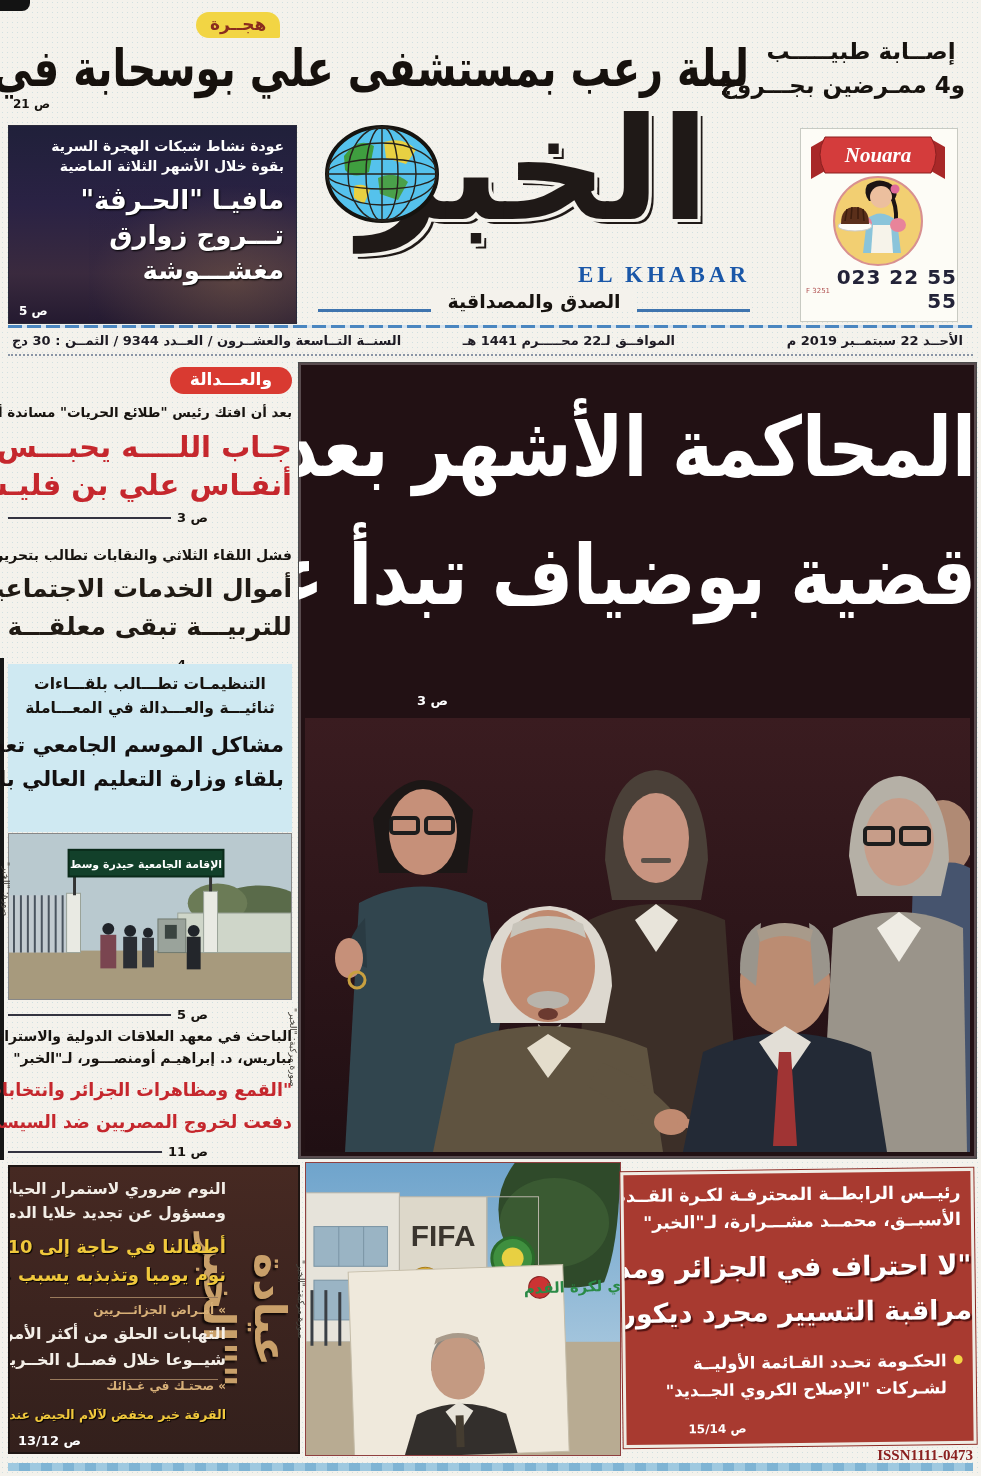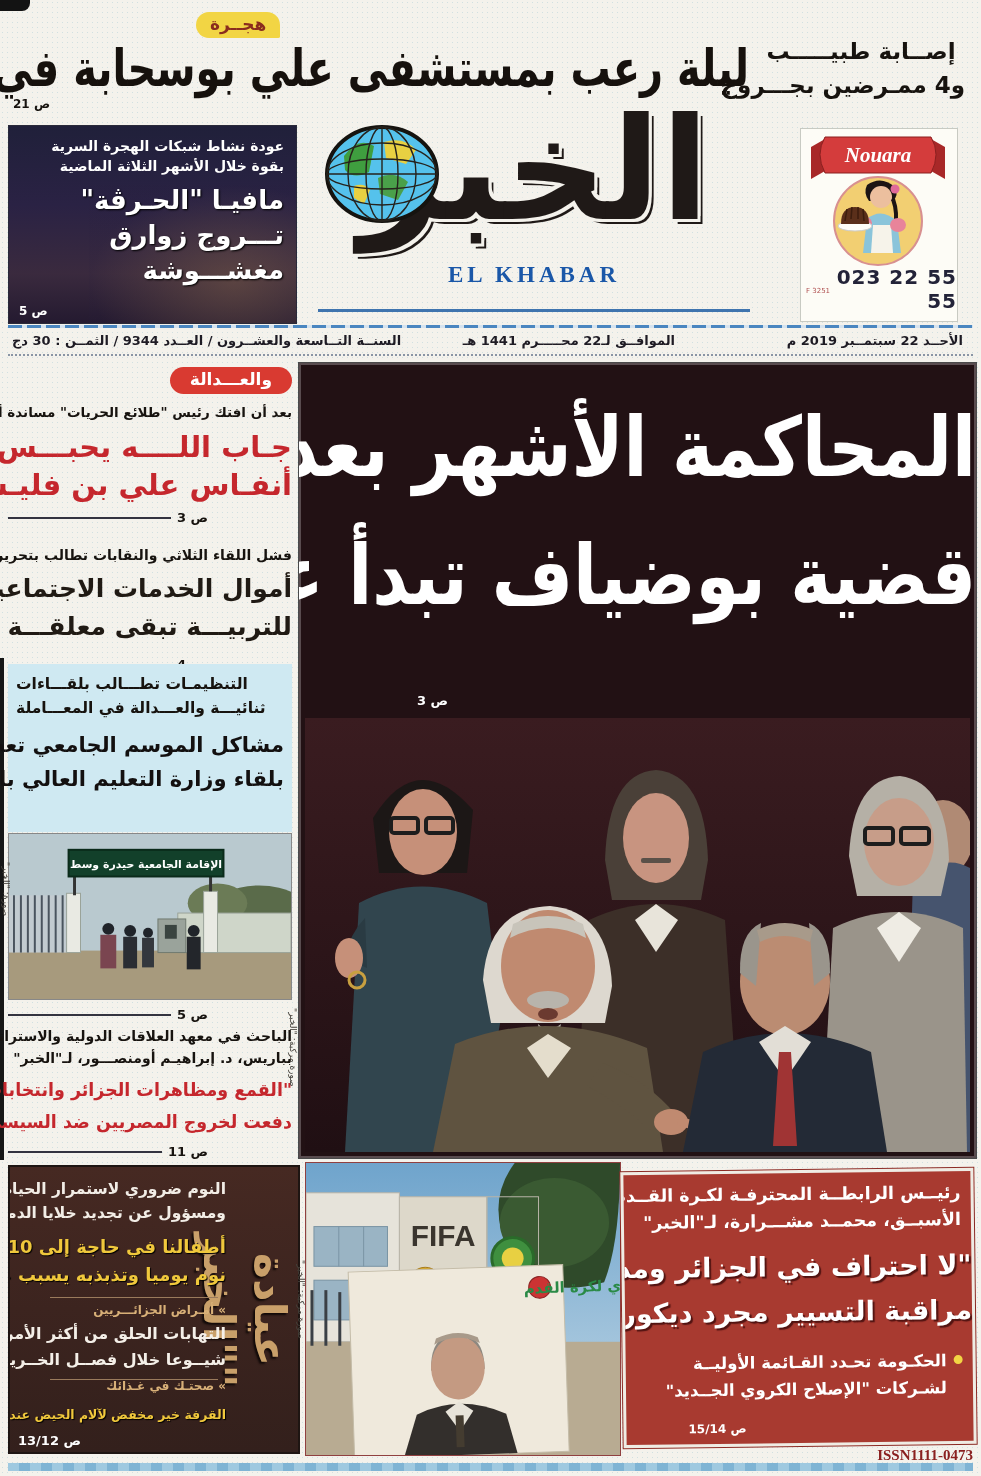--- a/index.html
+++ b/index.html
@@ -31,21 +31,21 @@
   .mig-tag{position:absolute;top:12px;left:196px;z-index:3;background:#f2d544;color:#8a2c1e;font-size:17px;font-weight:900;
     padding:2px 14px 4px;border-radius:14px 14px 2px 14px;}
   .mig-kick{position:relative;z-index:2;margin:10px 12px 2px;color:#fff;font-size:14px;font-weight:900;text-align:right;line-height:1.45;}
   .mig-head{position:relative;z-index:2;margin:6px 12px 0;color:#fff;font-size:26px;font-weight:900;text-align:right;line-height:1.35;text-shadow:1px 1px 2px #000;}
   .mig-page{position:absolute;z-index:3;left:10px;bottom:5px;color:#fff;font-size:12px;font-weight:bold;}
 
   .mast-logo{position:absolute;left:318px;top:122px;width:432px;height:212px;}
   .globe{position:absolute;left:6px;top:2px;}
   .logo-ar{position:absolute;top:-34px;left:0;width:100%;text-align:center;font-size:142px;font-weight:900;direction:rtl;line-height:1.15;
     color:#1f1917;text-shadow:3px 3px 0 #f4f2ec,-3px -3px 0 #f4f2ec,3px -3px 0 #f4f2ec,-3px 3px 0 #f4f2ec,5px 5px 0 #1f1917;}
-  .logo-latin{position:absolute;top:140px;left:0;width:100%;text-align:center;color:#1a57a8;font-size:23px;font-weight:bold;
+  .logo-latin{position:absolute;top:140px;left:0;width:100%;text-align:right;color:#1a57a8;font-size:23px;font-weight:bold;
     letter-spacing:4px;font-family:"Liberation Serif",serif;}
   .slogan-wrap{position:absolute;top:168px;left:0;right:0;text-align:center;}
   .slogan-rule{position:absolute;top:187px;left:0;right:0;height:3px;background:#3f74ae;}
   .slogan{position:relative;display:inline-block;padding:0 16px;background:#f4f2ec;font-size:19px;font-weight:900;}
 
   .nouara{position:absolute;left:800px;top:128px;width:156px;height:192px;background:#fdfcf6;border:1px solid #c8cac2;overflow:hidden;}
   .nouara-phone{position:absolute;bottom:8px;left:0;width:100%;text-align:right;font-size:20px;font-weight:900;color:#232338;letter-spacing:1px;}
   .nouara-ref{position:absolute;bottom:26px;left:5px;font-size:7px;color:#b05050;}
 
   .mast-rule{position:absolute;top:325px;left:8px;right:8px;height:3px;
@@ -64,21 +64,21 @@
   .a1k{position:absolute;top:40px;right:0;left:0;}
   .a1h{position:absolute;top:66px;right:0;left:0;color:#c5272d;font-size:29px;font-weight:900;text-align:right;line-height:1.32;}
   .pgrule{position:absolute;display:flex;align-items:center;gap:6px;direction:ltr;}
   .pgrule .rl{flex:1;border-top:2px solid #33333f;}
   .pgrule .pg{font-size:13px;font-weight:bold;}
   .p1{top:148px;left:0;width:200px;}
   .a2k{position:absolute;top:183px;right:0;left:0;font-size:14px;}
   .a2h{position:absolute;top:208px;right:0;left:0;color:#201a14;font-size:25px;font-weight:900;text-align:right;line-height:1.5;}
   .p2{top:295px;left:0;width:200px;}
   .a3{position:absolute;top:302px;left:0;right:0;height:168px;background:#cfe9f2;padding:8px 8px 0;box-sizing:border-box;}
-  .a3k{font-size:15.5px;font-weight:900;text-align:left;line-height:1.55;}
+  .a3k{font-size:15.5px;font-weight:900;text-align:center;line-height:1.55;}
   .a3h{margin-top:8px;font-size:21px;font-weight:900;text-align:right;line-height:1.62;color:#131010;}
   .gatephoto{position:absolute;top:471px;left:0;width:284px;height:167px;border:1px solid #888;box-sizing:border-box;}
   .p3{top:645px;left:0;width:200px;}
   .a4k{position:absolute;top:663px;right:0;left:0;font-size:14px;line-height:1.6;}
   .a4h{position:absolute;top:712px;right:0;left:0;color:#c5272d;font-size:18px;font-weight:900;text-align:right;line-height:1.75;
     transform:scaleX(.97);transform-origin:right;}
   .p4{top:782px;left:0;width:200px;}
 
   
   .mainbox{position:absolute;left:298px;top:362px;width:677px;height:795px;background:#221114;border:1px solid #4a4a4a;
@@ -161,20 +161,23 @@
       <path d="M30 62 Q40 58 46 66 L40 80 L30 74 Z" fill="#e8d042"></path>
       <ellipse cx="58" cy="50" rx="55" ry="15" fill="none" stroke="#26221c" stroke-width="1.4"></ellipse>
       <ellipse cx="58" cy="50" rx="55" ry="31" fill="none" stroke="#26221c" stroke-width="1.4"></ellipse>
       <ellipse cx="58" cy="50" rx="16" ry="47" fill="none" stroke="#26221c" stroke-width="1.4"></ellipse>
       <ellipse cx="58" cy="50" rx="34" ry="47" fill="none" stroke="#26221c" stroke-width="1.4"></ellipse>
       <line x1="58" y1="3" x2="58" y2="97" stroke="#26221c" stroke-width="1.4"></line>
       <line x1="3" y1="50" x2="113" y2="50" stroke="#26221c" stroke-width="1.4"></line>
     </svg>
     <div class="logo-latin">EL KHABAR</div>
     <div class="slogan-rule"></div>
+    <div class="slogan-wrap">
+      <span class="slogan ar">الصدق والمصداقية</span>
+    </div>
   </div>
 
   <div class="nouara">
     <svg width="154" height="140" viewBox="0 0 154 140">
       <path d="M10 18 L24 10 L24 42 L10 50 Z" fill="#a82828"></path>
       <path d="M144 18 L130 10 L130 42 L144 50 Z" fill="#a82828"></path>
       <path d="M24 8 L130 8 Q140 25 130 44 L24 44 Q14 25 24 8 Z" fill="#d43c3c" stroke="#8a1f1f"></path>
       <text x="77" y="33" text-anchor="middle" font-size="21" font-style="italic" font-weight="bold" font-family="Liberation Serif, serif" fill="#fff">Nouara</text>
       <circle cx="77" cy="92" r="44" fill="#f2cf72" stroke="#d89090" stroke-width="2"></circle>
       <path d="M66 56 Q80 46 94 58 Q98 66 92 72 L68 72 Q62 64 66 56 Z" fill="#1c1414"></path>

